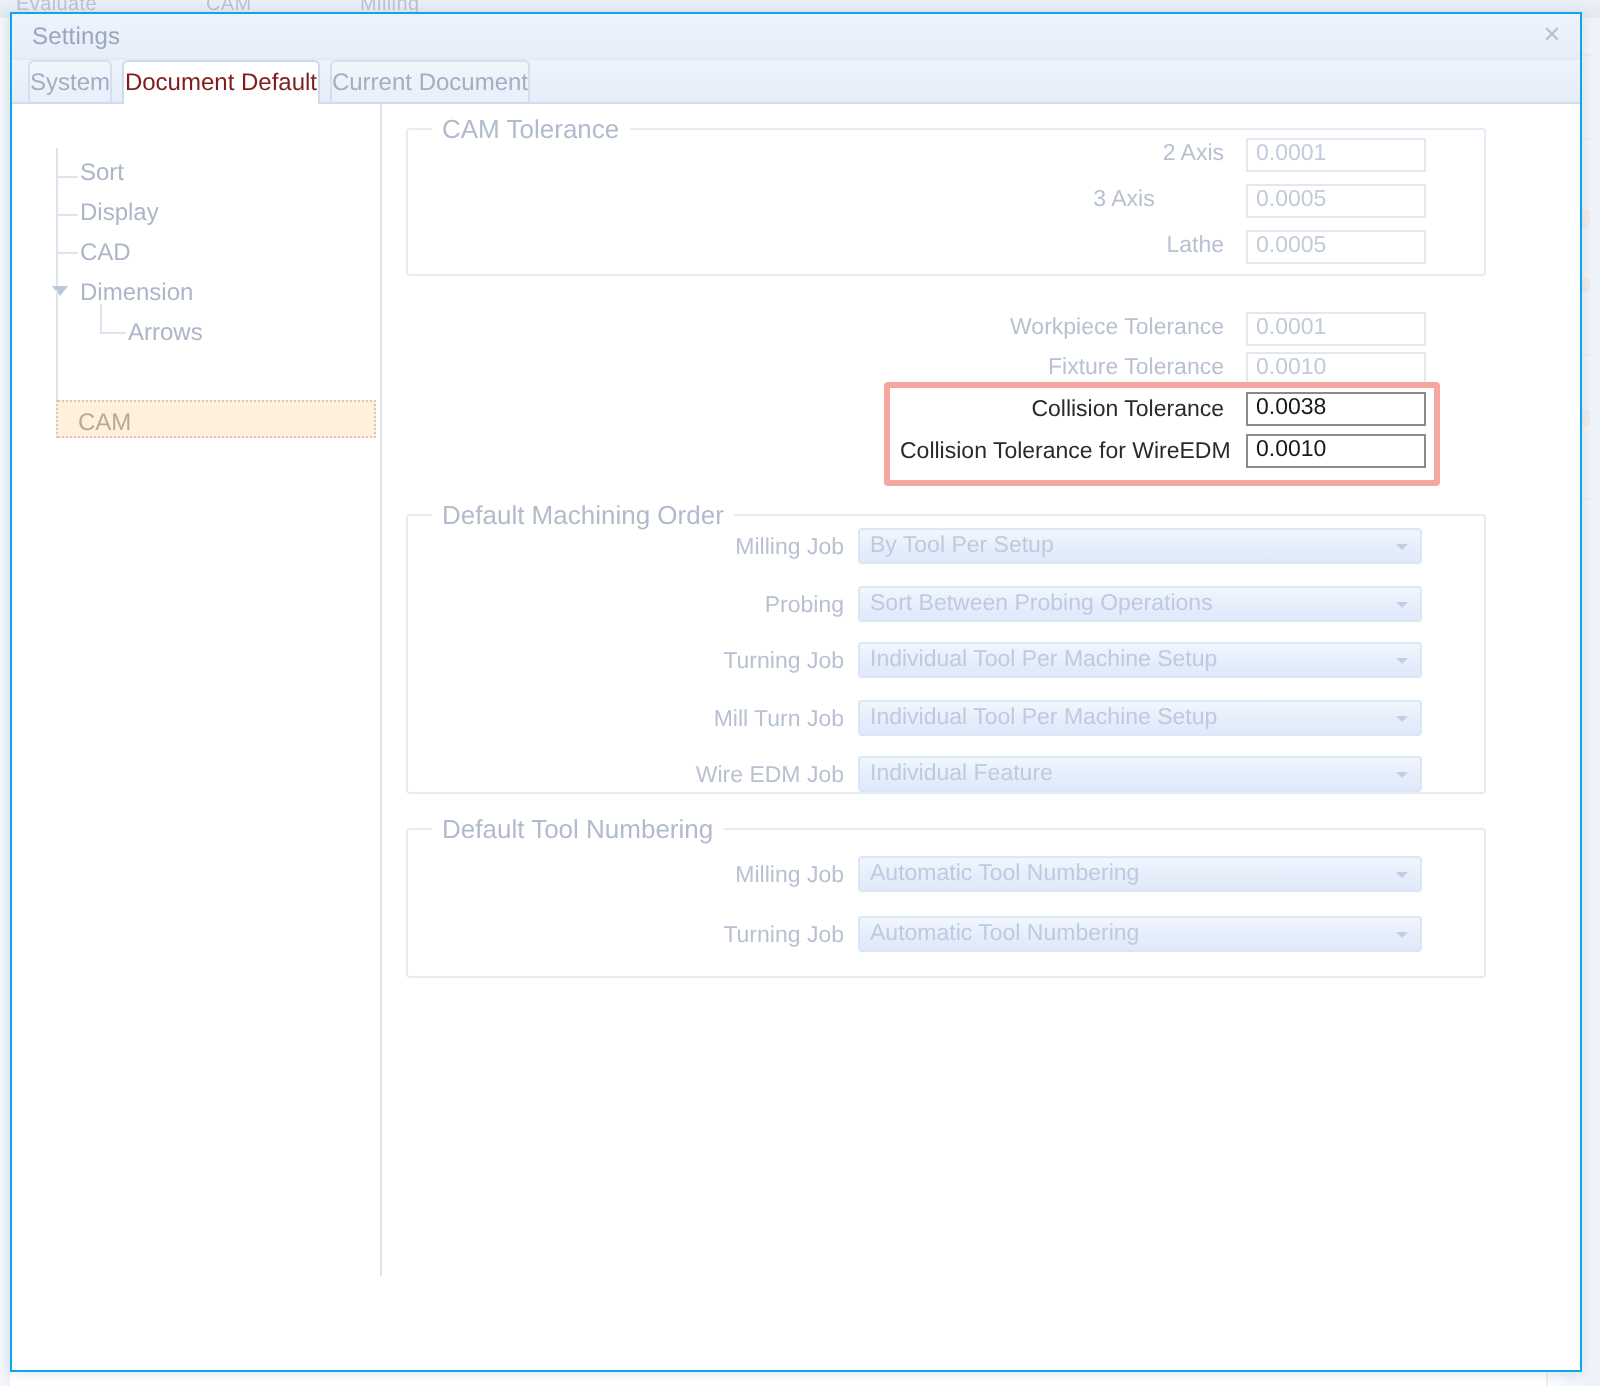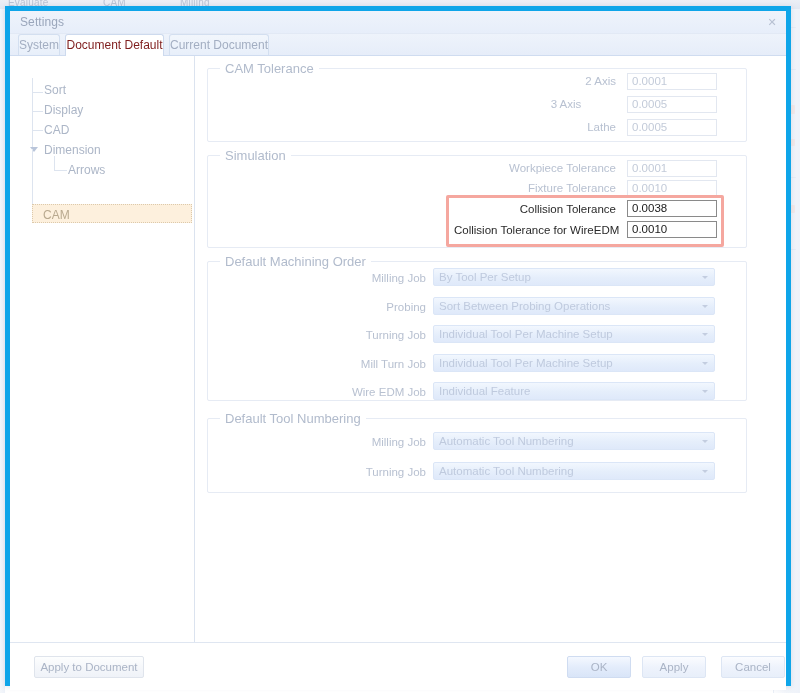--- a/index.html
+++ b/index.html
@@ -45,21 +45,21 @@
     position: absolute; left: 0; top: 9px; width: 5px; height: 684px;
     background: linear-gradient(to right, #f4f7fb 0%, #eef2f9 100%);
   }
 
   
   #dialog {
     position: absolute;
     left: 5px; top: 6px;
     width: 786px; height: 680px;
     background: #ffffff;
-    border: 5px solid #0ea5e9;
+    border: 1px solid #0ea5e9;
     box-shadow: 0 1px 5px rgba(120,140,175,.22);
     box-sizing: border-box;
   }
 
   #titlebar {
     position: relative;
     height: 22px;
     background: linear-gradient(to bottom, #eef3fb 0%, #e7eefa 100%);
     border-bottom: 1px solid #e2e9f5;
   }
@@ -351,23 +351,20 @@
       </div>
       <div class="row-label" style="left:320px; top:17px; width:100px;">2 Axis</div>
       <div class="textfield" style="left:431px; top:17px; width:90px;">0.0001</div>
 
       <div class="row-label" style="left:320px; top:40px; width:100px;text-align:center;">3 Axis</div>
       <div class="textfield" style="left:431px; top:40px; width:90px;">0.0005</div>
 
       <div class="row-label" style="left:320px; top:63px; width:100px;">Lathe</div>
       <div class="textfield" style="left:431px; top:63px; width:90px;">0.0005</div>
 
-      <div class="group" style="left:11px; top:99px; width:540px; height:93px;">
-        <span class="group-title">Simulation</span>
-      </div>
       <div class="row-label" style="left:270px; top:104px; width:150px;">Workpiece Tolerance</div>
       <div class="textfield" style="left:431px; top:104px; width:90px;">0.0001</div>
 
       <div class="row-label" style="left:270px; top:124px; width:150px;">Fixture Tolerance</div>
       <div class="textfield" style="left:431px; top:124px; width:90px;">0.0010</div>
 
       <div class="row-label strong" style="left:258px; top:145px; width:162px;">Collision Tolerance</div>
       <div class="textfield strong" style="left:431px; top:144px; width:90px;">0.0038</div>
 
       <div class="row-label strong" style="left:258px; top:166px; width:162px;">Collision Tolerance for WireEDM</div>
@@ -421,20 +418,14 @@
 
       <div class="row-label" style="left:140px; top:408px; width:90px;">Turning Job</div>
       <div class="combo" style="left:237px; top:406px; width:282px;">
         <span>Automatic Tool Numbering</span>
         <span class="combo-arrow"></span>
       </div>
 
     </div>
   </div>
 
-  <div id="footer">
-    <div class="btn plain" style="left:24px;  top:13px; width:110px;">Apply to Document</div>
-    <div class="btn primary" style="left:557px; top:13px; width:64px;">OK</div>
-    <div class="btn" style="left:632px; top:13px; width:64px;">Apply</div>
-    <div class="btn" style="left:711px; top:13px; width:64px;">Cancel</div>
-  </div>
 
 </div>
 
 </body></html>

